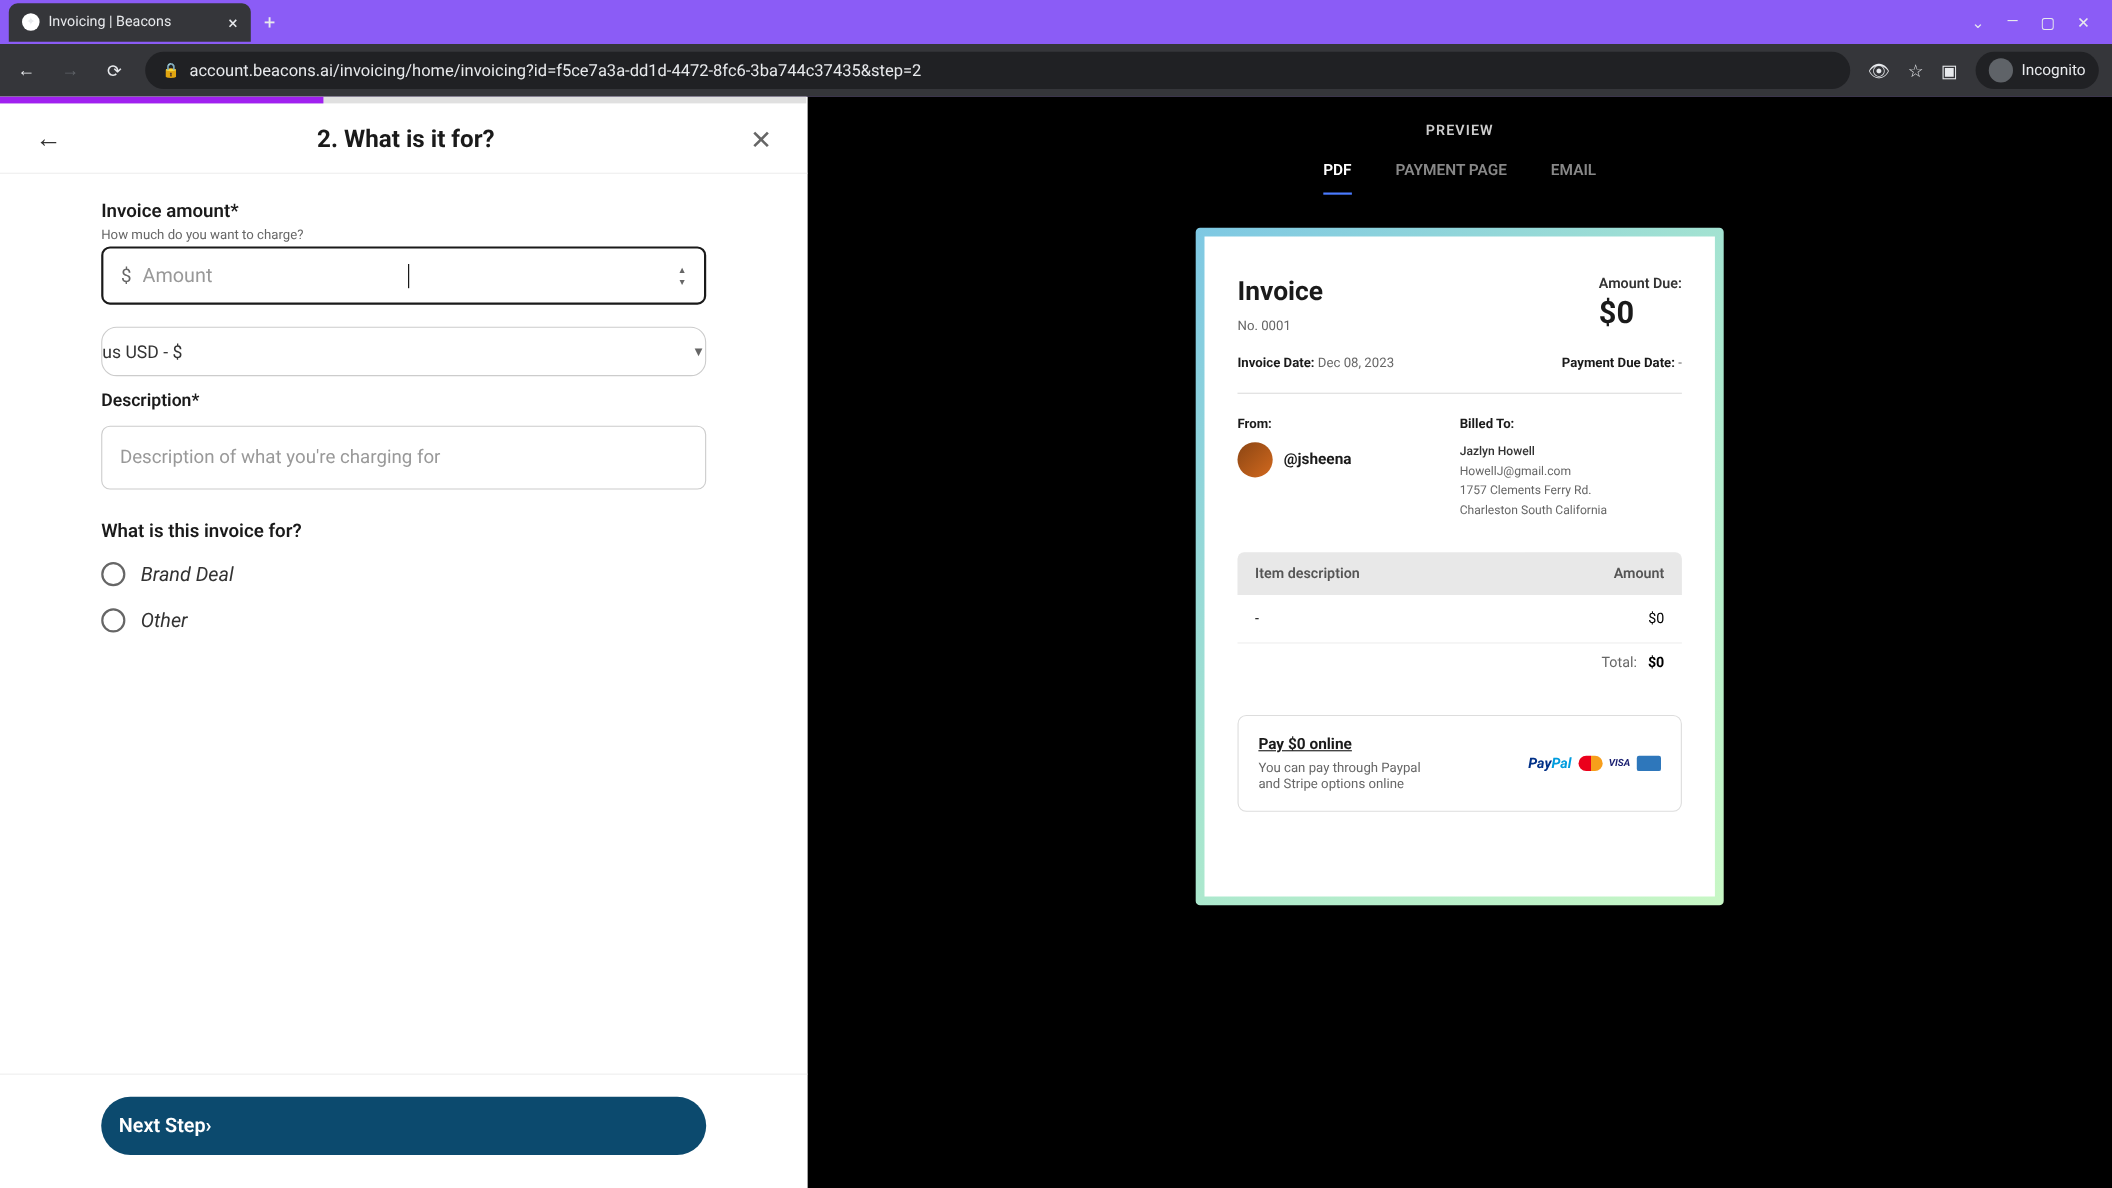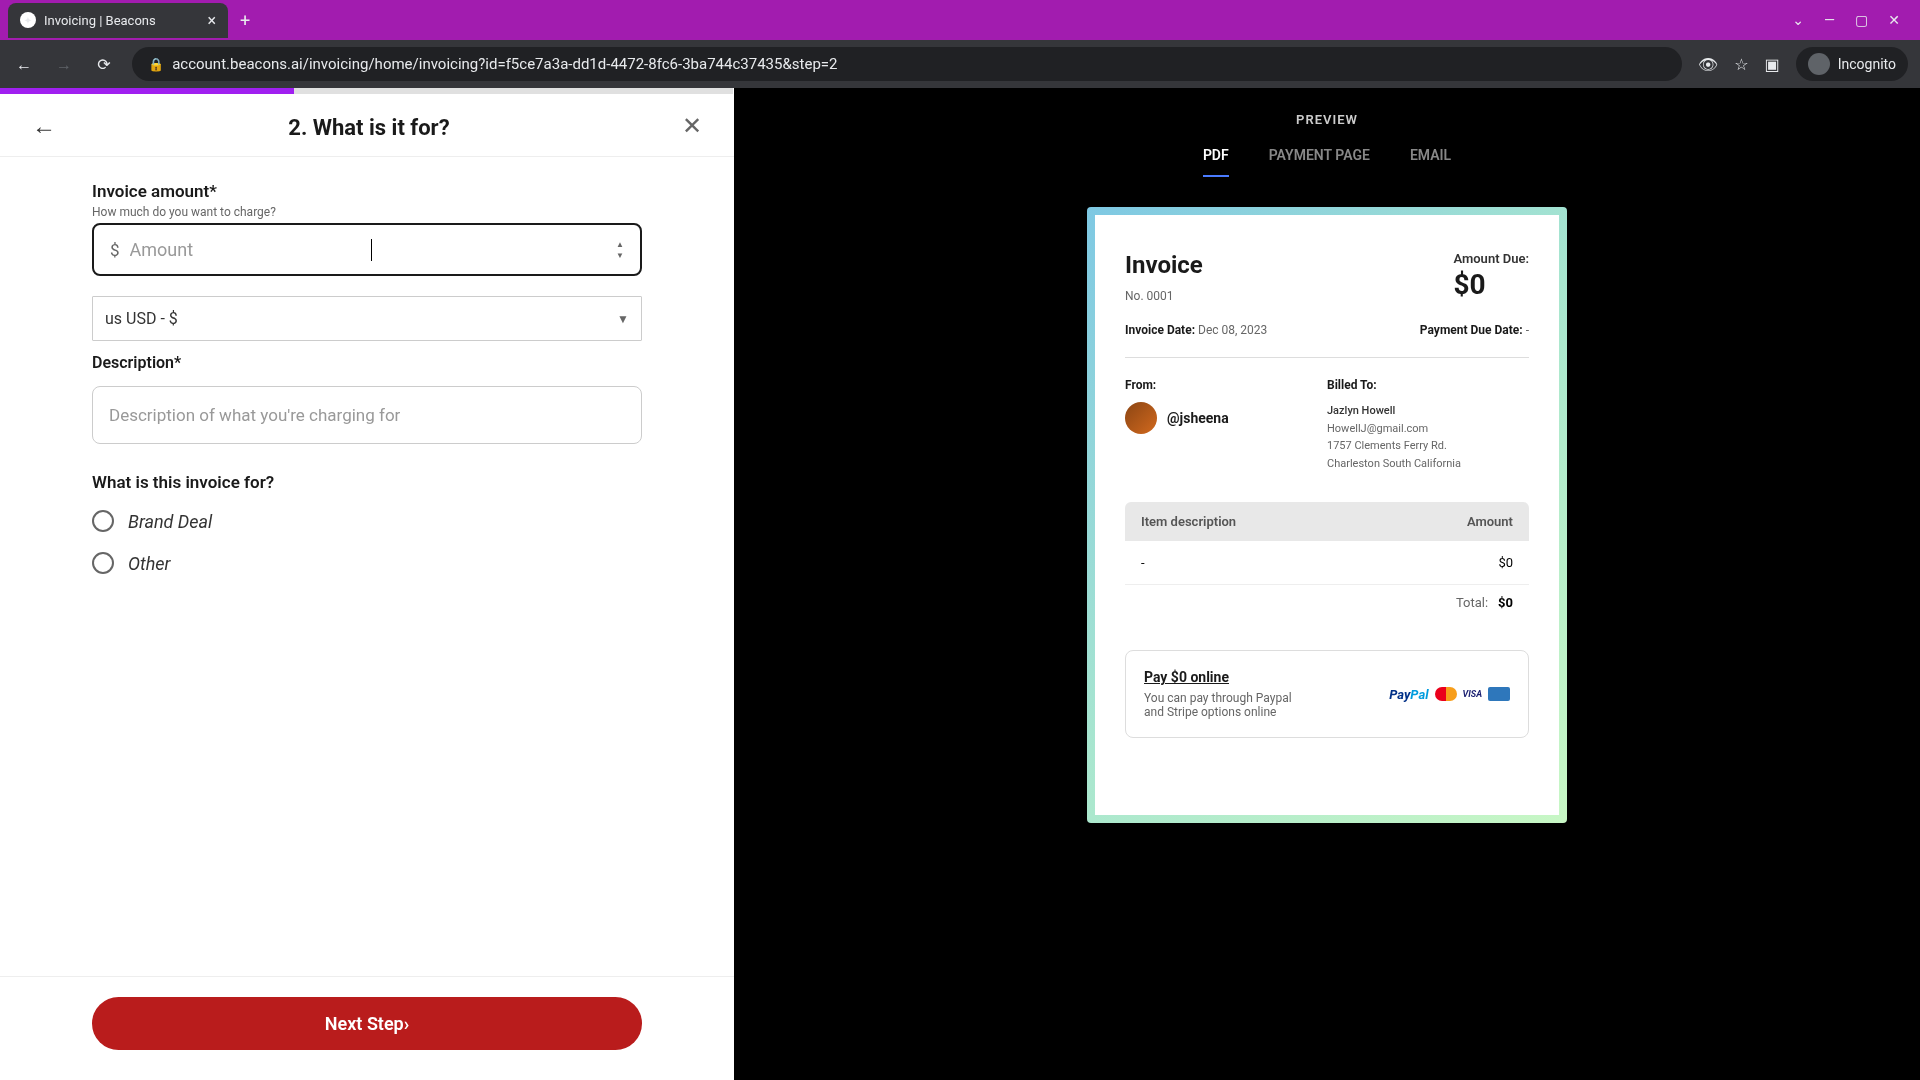--- a/index.html
+++ b/index.html
@@ -1,19 +1,19 @@
 <!DOCTYPE html>
 <html><head>
   <meta charset="utf-8">
   <style>
     * { margin: 0; padding: 0; box-sizing: border-box; font-family: -apple-system, BlinkMacSystemFont, 'Segoe UI', Roboto, sans-serif; }
     body { width: 1920px; height: 1080px; overflow: hidden; background: #fff; }
     
     
-    .browser-chrome { background: #a21caf; }
+    .browser-chrome { background: #8b5cf6; }
     .tab-bar { display: flex; align-items: center; height: 40px; padding: 0 8px; }
     .tab { display: flex; align-items: center; background: #35363a; border-radius: 8px 8px 0 0; padding: 8px 12px; color: #e8eaed; font-size: 13px; gap: 8px; min-width: 220px; }
     .tab-favicon { width: 16px; height: 16px; background: #fff; border-radius: 50%; display: flex; align-items: center; justify-content: center; font-size: 10px; }
     .tab-close { margin-left: auto; cursor: pointer; font-size: 16px; }
     .new-tab { color: #e8eaed; margin-left: 12px; font-size: 18px; cursor: pointer; }
     .window-controls { margin-left: auto; display: flex; gap: 20px; color: #e8eaed; padding-right: 12px; }
     .window-btn { cursor: pointer; font-size: 14px; }
     
     .nav-bar { display: flex; align-items: center; height: 48px; padding: 0 12px; gap: 16px; background: #35363a; }
     .nav-btn { width: 24px; height: 24px; color: #e8eaed; cursor: pointer; display: flex; align-items: center; justify-content: center; }
@@ -40,35 +40,35 @@
     .form { padding: 24px 92px; flex: 1; overflow-y: auto; }
     .field-label { font-size: 17px; font-weight: 600; color: #1a1a1a; margin-bottom: 4px; }
     .field-hint { font-size: 12px; color: #666; margin-bottom: 4px; }
     .amount-input-wrap { display: flex; align-items: center; border: 2px solid #1a1a1a; border-radius: 8px; padding: 14px 16px; margin-bottom: 20px; position: relative; }
     .dollar-sign { color: #666; margin-right: 10px; font-size: 17px; }
     .amount-input { border: none; outline: none; font-size: 18px; flex: 1; color: #333; }
     .amount-input::placeholder { color: #999; }
     .spinner { display: flex; flex-direction: column; gap: 2px; font-size: 8px; color: #666; }
     .text-cursor { position: absolute; left: 277px; width: 1px; height: 22px; background: #000; }
     
-    .currency-select { border: 1px solid #ccc; border-radius: 1px; padding: 12px 12px; font-size: 16px; color: #333; display: flex; align-items: center; justify-content: space-between; cursor: pointer; margin-bottom: 12px; }
+    .currency-select { border: 1px solid #ccc; border-radius: 14px; padding: 12px 0; font-size: 16px; color: #333; display: flex; align-items: center; justify-content: space-between; cursor: pointer; margin-bottom: 12px; }
     .dropdown-arrow { color: #666; font-size: 12px; }
     
     .desc-label { font-size: 16px; font-weight: 600; color: #1a1a1a; margin-bottom: 14px; }
     .desc-input { width: 100%; border: 1px solid #ccc; border-radius: 8px; padding: 18px 16px; font-size: 17px; outline: none; margin-bottom: 28px; }
     .desc-input::placeholder { color: #999; }
     
     .radio-label { font-size: 17px; font-weight: 600; color: #1a1a1a; margin-bottom: 18px; }
     .radio-group { display: flex; flex-direction: column; gap: 20px; }
     .radio-option { display: flex; align-items: center; gap: 14px; cursor: pointer; }
     .radio-circle { width: 22px; height: 22px; border: 2px solid #666; border-radius: 50%; }
     .radio-text { font-size: 18px; color: #333; font-style: italic; }
     
     .footer { padding: 20px 92px 30px; border-top: 1px solid #eee; }
-    .next-btn { width: 100%; background: #b91c1c; color: #fff; border: none; border-radius: 28px; padding: 16px; font-size: 18px; font-weight: 600; cursor: pointer; display: flex; align-items: center; justify-content: center; gap: 0; }
+    .next-btn { width: 100%; background: #0c4a6e; color: #fff; border: none; border-radius: 28px; padding: 16px; font-size: 18px; font-weight: 600; cursor: pointer; display: flex; align-items: center; gap: 0; }
     
     
     .right-panel { flex: 1; background: #000; padding: 24px 40px; overflow-y: auto; }
     .preview-label { text-align: center; color: #ccc; font-size: 13px; font-weight: 600; letter-spacing: 1px; margin-bottom: 20px; }
     .preview-tabs { display: flex; justify-content: center; gap: 40px; margin-bottom: 30px; }
     .preview-tab { color: #888; font-size: 14px; font-weight: 600; padding-bottom: 12px; cursor: pointer; }
     .preview-tab.active { color: #fff; border-bottom: 2px solid #4a7bff; }
     
     .invoice-wrap { max-width: 480px; margin: 0 auto; background: linear-gradient(135deg, #7ec8e3, #a8e6cf, #c8f7c5); padding: 8px; border-radius: 4px; }
     .invoice-card { background: #fff; padding: 36px 30px 60px; min-height: 600px; }

